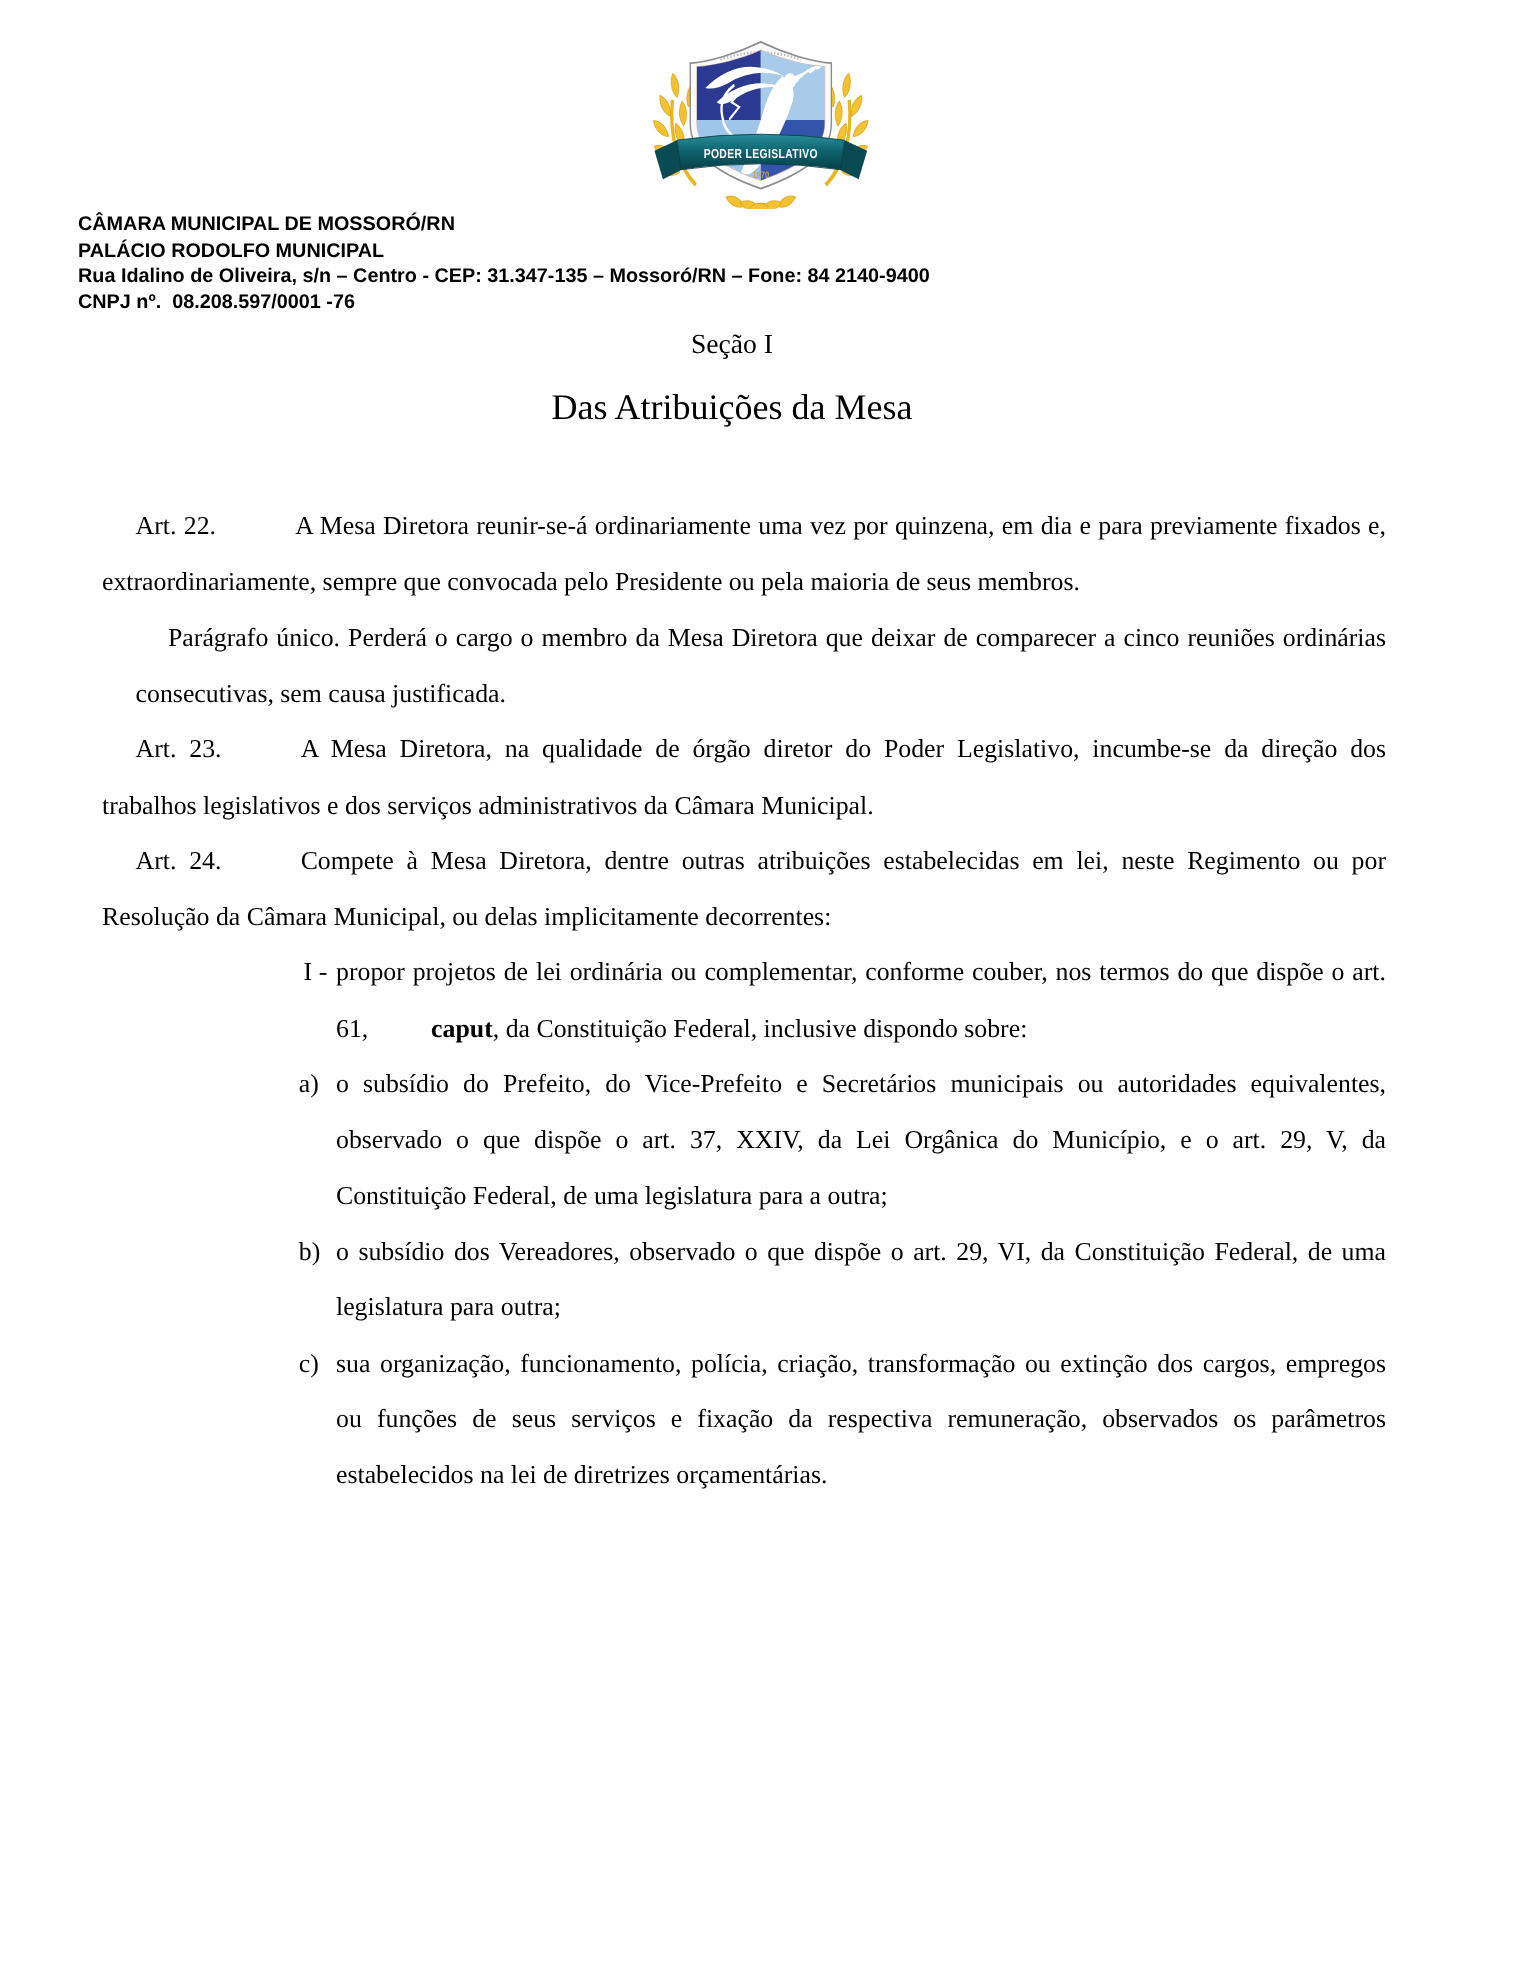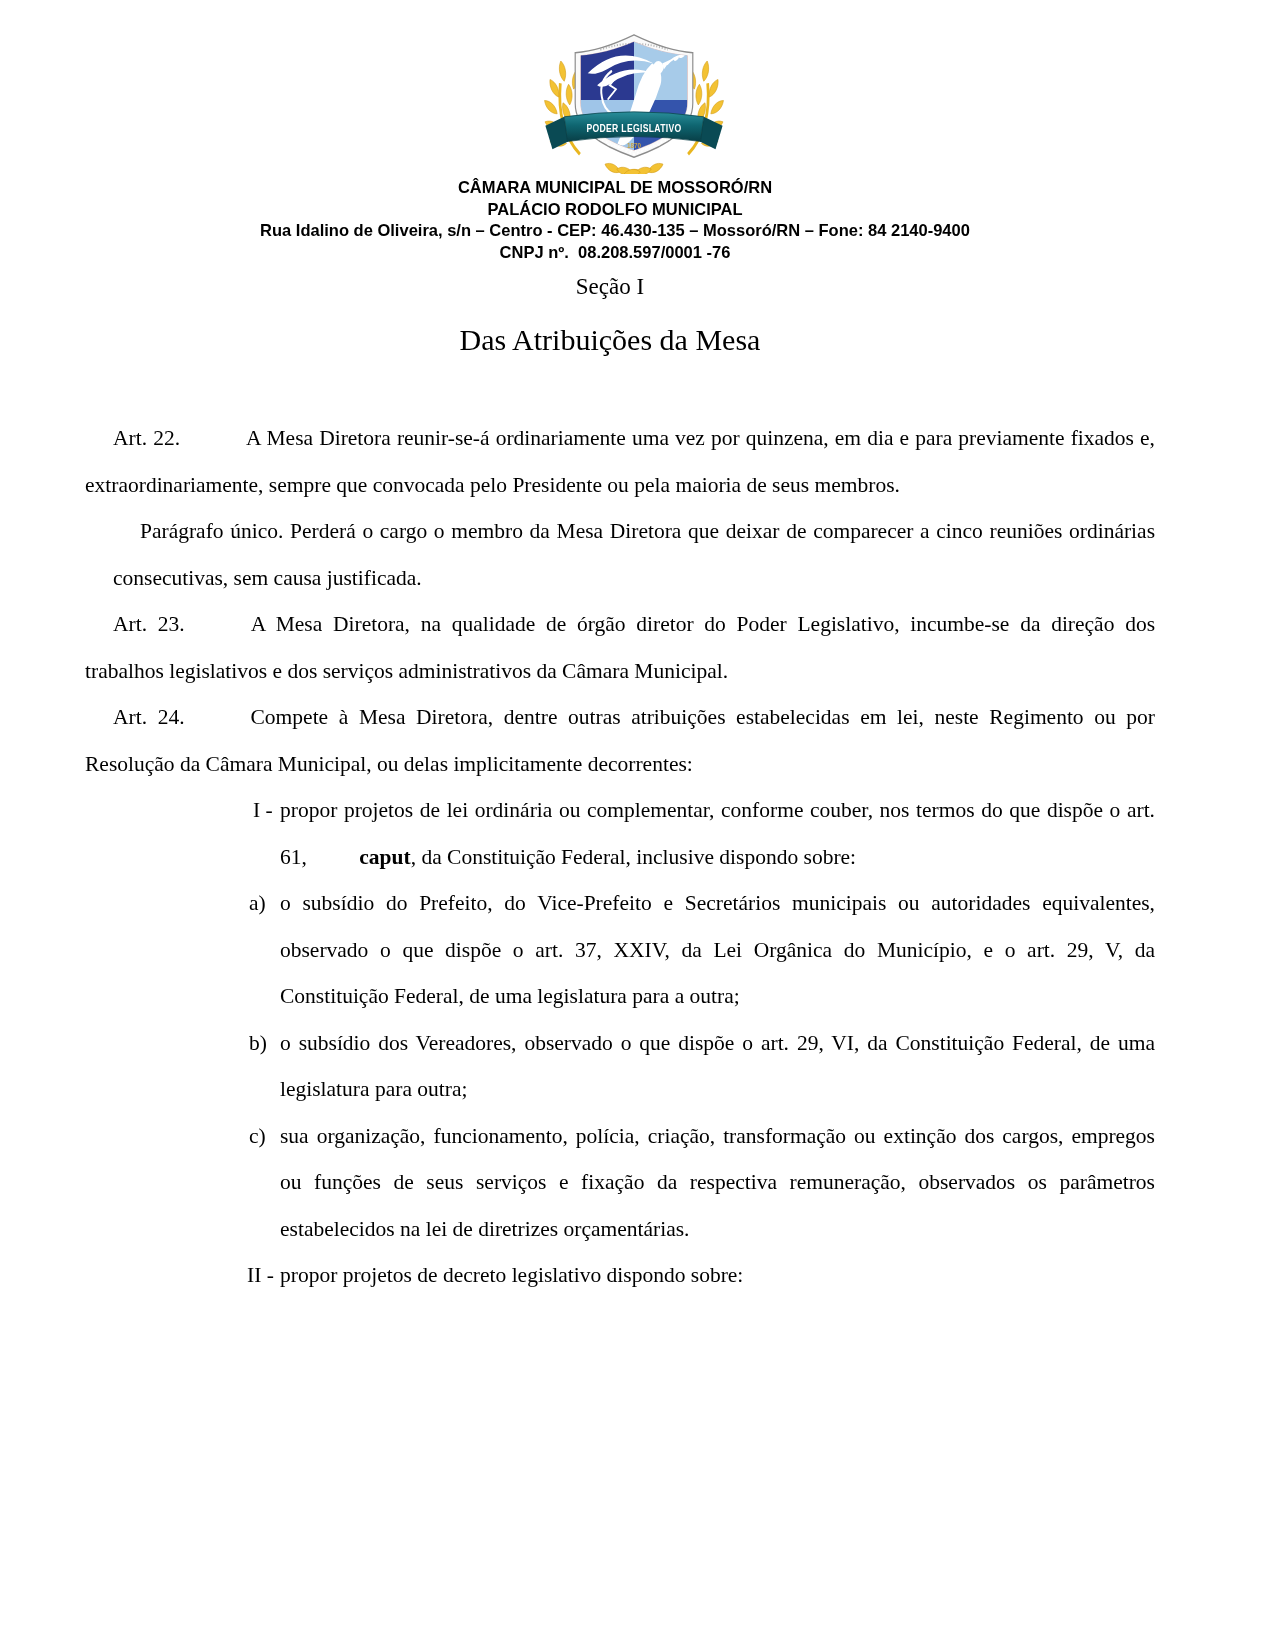--- a/index.html
+++ b/index.html
@@ -5,21 +5,21 @@
   html,body{margin:0;padding:0;background:#e8e8e8;}
   .page{
     position:relative;width:1275px;height:1651px;margin:0 auto;
     background:#ffffff;color:#000;overflow:hidden;
     font-family:"Liberation Serif", serif;
   }
   
   .logo-wrap{margin:26px 0 0 536px;width:196px;height:148px;}
   .logo-wrap svg{display:block;}
   .header-text{
-    width:1100px;margin:3px 0 0 65px;text-align:center;
+    width:1100px;margin:3px 0 0 65px;text-align:left;
     font-family:"Liberation Sans", sans-serif;font-weight:bold;
     font-size:16.5px;line-height:21.5px;color:#000;
   }
   .header-text .hline{margin:0;}
   
   .sec-title{width:1100px;margin:9px 0 0 60px;text-align:center;font-size:23px;line-height:30px;}
   .sec-sub  {width:1100px;margin:23px 0 0 60px;text-align:center;font-size:30px;line-height:30px;}
   
   .doc{
     margin:60px 0 0 85px;width:1070px;
@@ -131,21 +131,21 @@
         <path d="M214,92 L238,101 L229,125 L209,117 Z" fill="#0A4A54"></path>
         <path d="M36,92 Q125,82 214,92 L210,117 Q125,107 40,117 Z" fill="url(#rg)" stroke="#083D45" stroke-width="0.8"></path>
         <text x="125" y="107" text-anchor="middle" font-family="Liberation Sans, sans-serif" font-size="11" font-weight="bold" letter-spacing="0.4" fill="#ffffff">PODER LEGISLATIVO</text>
       </g>
     </svg>
   </div>
 
   <div class="header-text">
     <p class="hline">CÂMARA MUNICIPAL DE MOSSORÓ/RN</p>
     <p class="hline">PALÁCIO RODOLFO MUNICIPAL</p>
-    <p class="hline">Rua Idalino de Oliveira, s/n – Centro - CEP: 46.430-135 – Mossoró/RN – Fone: 84 2140-9400</p>
+    <p class="hline">Rua Idalino de Oliveira, s/n – Centro - CEP: 31.347-135 – Mossoró/RN – Fone: 84 2140-9400</p>
     <p class="hline">CNPJ nº.&nbsp; 08.208.597/0001 -76</p>
   </div>
 
   <div class="sec-title">Seção I</div>
   <div class="sec-sub">Das Atribuições da Mesa</div>
 
   <div class="doc">
 
     <p class="art"><span class="lblart">Art. 22.</span><span class="tab"></span><span>A Mesa Diretora reunir-se-á ordinariamente uma vez por quinzena, em dia e para previamente fixados e, extraordinariamente, sempre que convocada pelo Presidente ou pela maioria de seus membros.</span></p>
 
@@ -156,18 +156,17 @@
     <p class="art"><span>Art. 24.</span><span class="tab"></span><span>Compete à Mesa Diretora, dentre outras atribuições estabelecidas em lei, neste Regimento ou por Resolução da Câmara Municipal, ou delas implicitamente decorrentes:</span></p>
 
     <p class="roman"><span class="lbl">I -</span><span>propor projetos de lei ordinária ou complementar, conforme couber, nos termos do que dispõe o art. 61, </span><b class="cap">caput</b><span>, da Constituição Federal, inclusive dispondo sobre:</span></p>
 
     <p class="letter"><span class="lbl">a)</span><span>o subsídio do Prefeito, do Vice-Prefeito e Secretários municipais ou autoridades equivalentes, observado o que dispõe o art. 37, XXIV, da Lei Orgânica do Município, e o art. 29, V, da Constituição Federal, de uma legislatura para a outra;</span></p>
 
     <p class="letter"><span class="lbl">b)</span><span>o subsídio dos Vereadores, observado o que dispõe o art. 29, VI, da Constituição Federal, de uma legislatura para outra;</span></p>
 
     <p class="letter"><span class="lbl">c)</span><span>sua organização, funcionamento, polícia, criação, transformação ou extinção dos cargos, empregos ou funções de seus serviços e fixação da respectiva remuneração, observados os parâmetros estabelecidos na lei de diretrizes orçamentárias.</span></p>
 
-    <p class="roman2"><span class="lbl">II -</span><span>propor projetos de decreto legislativo dispondo sobre:</span></p>
 
 
 
   </div>
 </div>
 
 </body></html>

